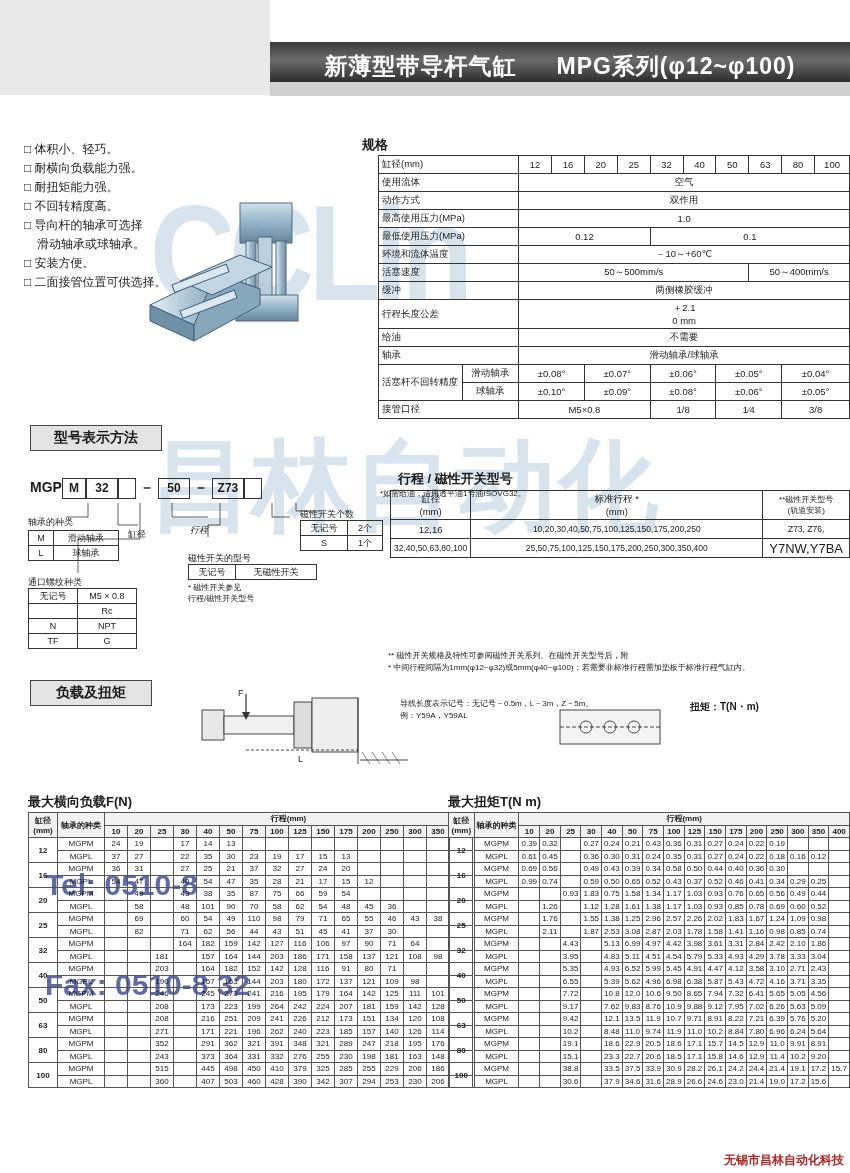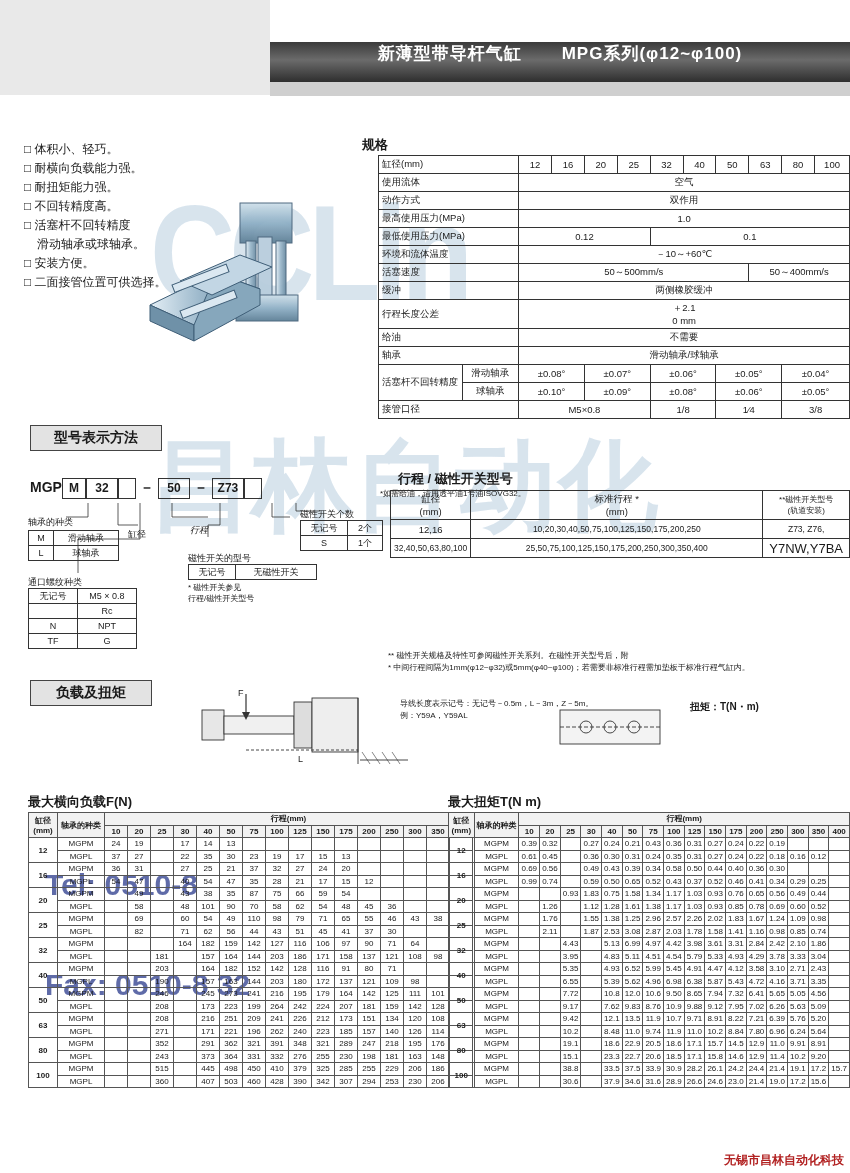--- a/index.html
+++ b/index.html
@@ -11,22 +11,22 @@
   }
   
   .wm{position:absolute;pointer-events:none;font-weight:bold;color:#b9cfe0;opacity:.55;white-space:nowrap;}
   #wm1{left:150px;top:185px;font-size:118px;letter-spacing:-6px;transform:scaleY(1.15);}
   #wm2{left:150px;top:420px;font-size:100px;letter-spacing:2px;}
   .wmtel{position:absolute;color:#2a3a8c;opacity:.75;font-weight:bold;font-size:30px;pointer-events:none;white-space:nowrap;}
   
   .hdr-bar{position:absolute;left:270px;top:42px;width:580px;height:40px;
            background:linear-gradient(180deg,#3a3a3a 0%,#6b6b6b 45%,#2e2e2e 100%);}
   .hdr-bar .t{position:absolute;left:0;top:0;width:100%;height:100%;
-           display:flex;align-items:flex-start;justify-content:center;gap:40px;
-           color:#fff;font-size:17px;font-weight:bold;letter-spacing:1px;}
+           display:flex;align-items:flex-end;justify-content:center;gap:40px;
+           color:#fff;font-size:23px;font-weight:bold;letter-spacing:1px;}
   .hdr-shade{position:absolute;left:0;top:0;width:270px;height:95px;background:#e9e9e9;}
   .hdr-shade2{position:absolute;left:270px;top:82px;width:580px;height:14px;background:#cfcfcf;}
   
   .bullets{position:absolute;left:24px;top:140px;width:200px;font-size:12px;line-height:19px;}
   .bullets div{white-space:nowrap;}
   .bullets .sub{padding-left:13px;}
   
   .photo{position:absolute;left:120px;top:185px;width:230px;height:190px;}
   
   .sec-title{position:absolute;font-size:13px;font-weight:bold;}
@@ -71,21 +71,21 @@
 <div class="wm" id="wm1">CCLin</div>
 <div class="wm" id="wm2">昌林自动化</div>
 <div class="wmtel" style="left:45px;top:868px;">Tel: 0510-8</div>
 <div class="wmtel" style="left:45px;top:968px;">Fax: 0510-8  32</div>
 
 <div class="bullets">
   <div>□ 体积小、轻巧。</div>
   <div>□ 耐横向负载能力强。</div>
   <div>□ 耐扭矩能力强。</div>
   <div>□ 不回转精度高。</div>
-  <div>□ 活塞杆不回转精度</div>
+  <div>□ 导向杆的轴承可选择</div>
   <div class="sub">滑动轴承或球轴承。</div>
   <div>□ 安装方便。</div>
   <div>□ 二面接管位置可供选择。</div>
 </div>
 
 <svg class="photo" viewBox="0 0 230 190">
   <defs>
     <linearGradient id="mg" x1="0" y1="0" x2="0" y2="1">
       <stop offset="0%" stop-color="#cfe0ea"></stop>
         <stop offset="50%" stop-color="#8fb0c6"></stop>

